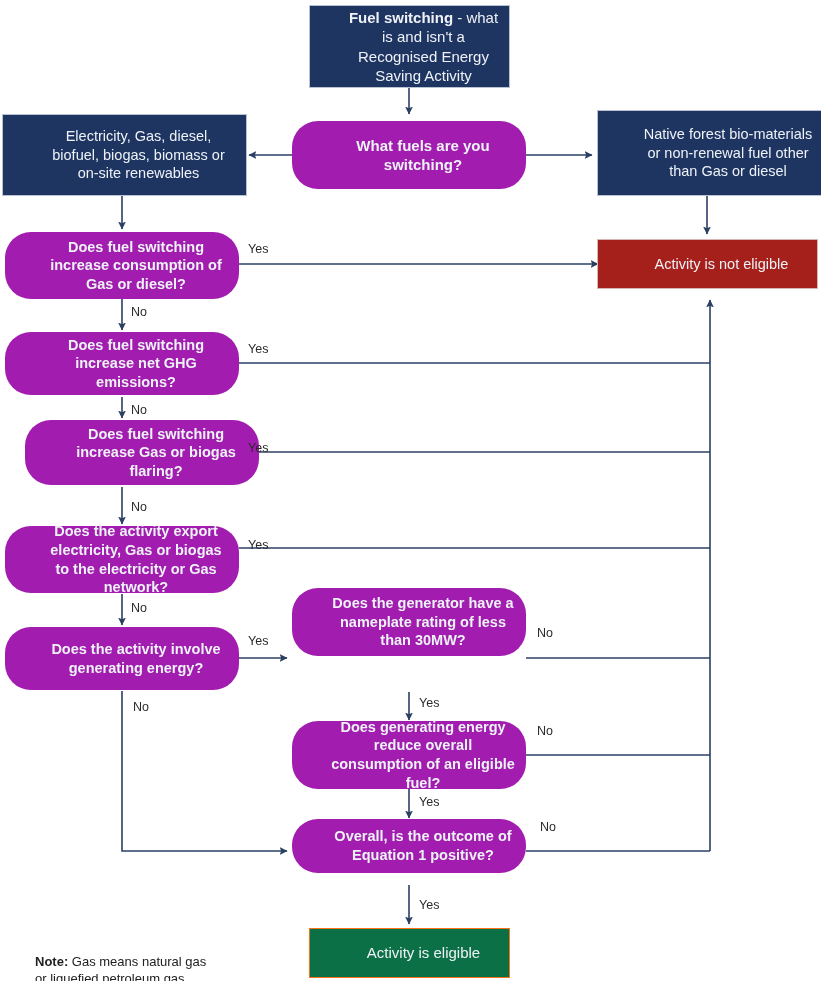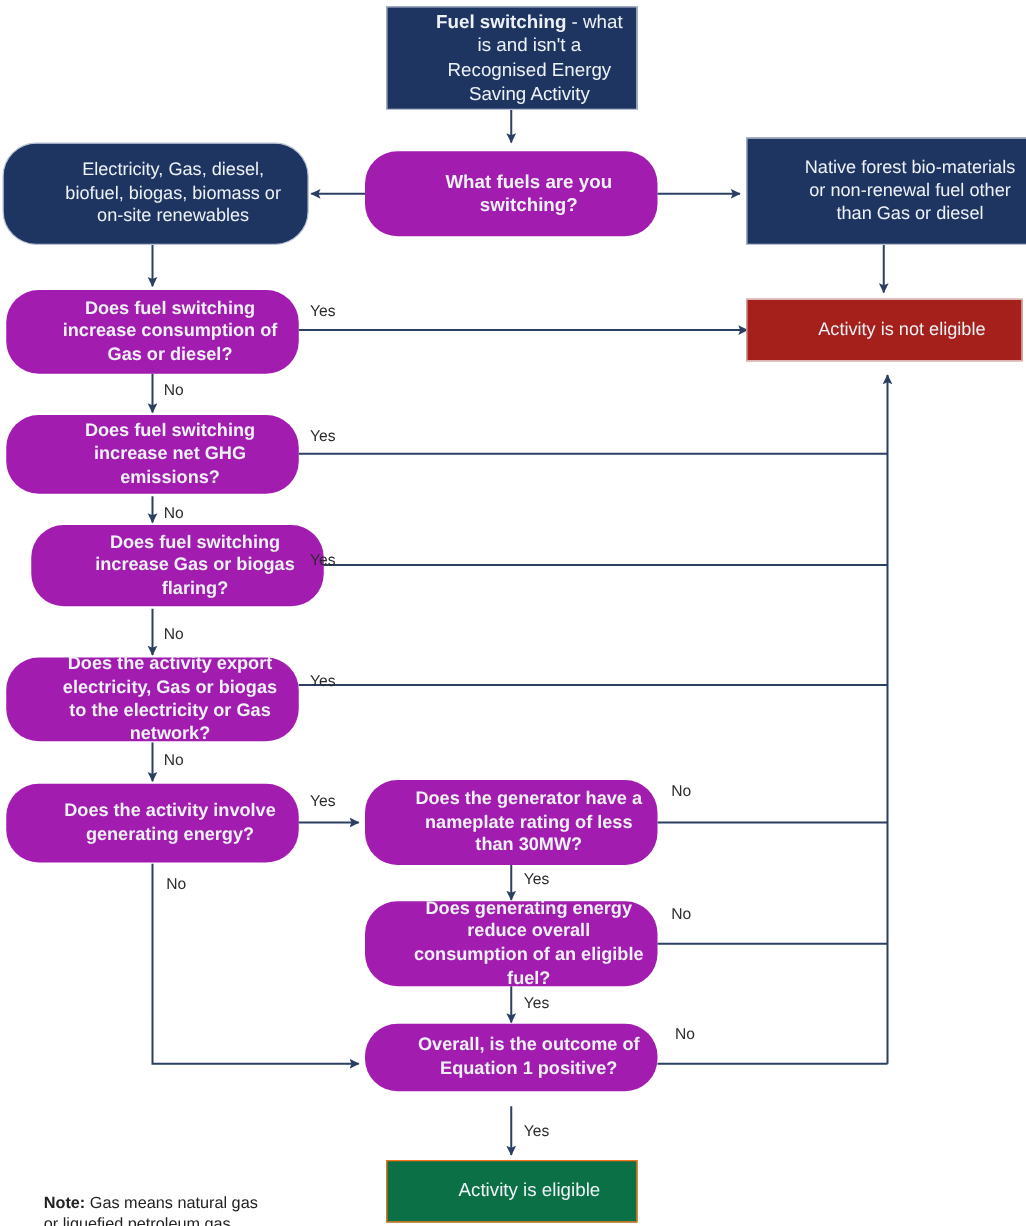--- a/index.html
+++ b/index.html
@@ -81,21 +81,21 @@
       <path d="M122,691 L122,851 L287,851" marker-end="url(#ar)"></path>
 
       <path d="M409,885 L409,924" marker-end="url(#ar)"></path>
     </g>
   </svg>
 
   <div class="node rect t15" style="left:309px;top:5px;width:201px;height:83px;">
     <span><b>Fuel switching</b><span style="padding:0;display:inline;"> - what is and isn't a Recognised Energy Saving Activity</span></span>
   </div>
 
-  <div class="node rect t14" style="left:2px;top:114px;width:245px;height:82px;border-radius:27px;">
+  <div class="node rect t14" style="left:2px;top:114px;width:245px;height:82px;">
     <span>Electricity, Gas, diesel, biofuel, biogas, biomass or on-site renewables</span>
   </div>
 
   <div class="node pill t15" style="left:292px;top:121px;width:234px;height:68px;">
     <span>What fuels are you switching?</span>
   </div>
 
   <div class="node rect t14" style="left:597px;top:110px;width:234px;height:86px;">
     <span>Native forest bio-materials or non-renewal fuel other than Gas or diesel</span>
   </div>
@@ -117,21 +117,21 @@
   </div>
 
   <div class="node pill t14" style="left:5px;top:526px;width:234px;height:67px;">
     <span>Does the activity export electricity, Gas or biogas to the electricity or Gas network?</span>
   </div>
 
   <div class="node pill t14" style="left:5px;top:627px;width:234px;height:63px;">
     <span>Does the activity involve generating energy?</span>
   </div>
 
-  <div class="node pill t14" style="left:292px;top:624px;width:234px;height:68px;">
+  <div class="node pill t14" style="left:292px;top:588px;width:234px;height:68px;">
     <span>Does the generator have a nameplate rating of less than 30MW?</span>
   </div>
 
   <div class="node pill t14" style="left:292px;top:721px;width:234px;height:68px;">
     <span>Does generating energy reduce overall consumption of an eligible fuel?</span>
   </div>
 
   <div class="node pill t14" style="left:292px;top:819px;width:234px;height:54px;">
     <span>Overall, is the outcome of Equation 1 positive?</span>
   </div>

